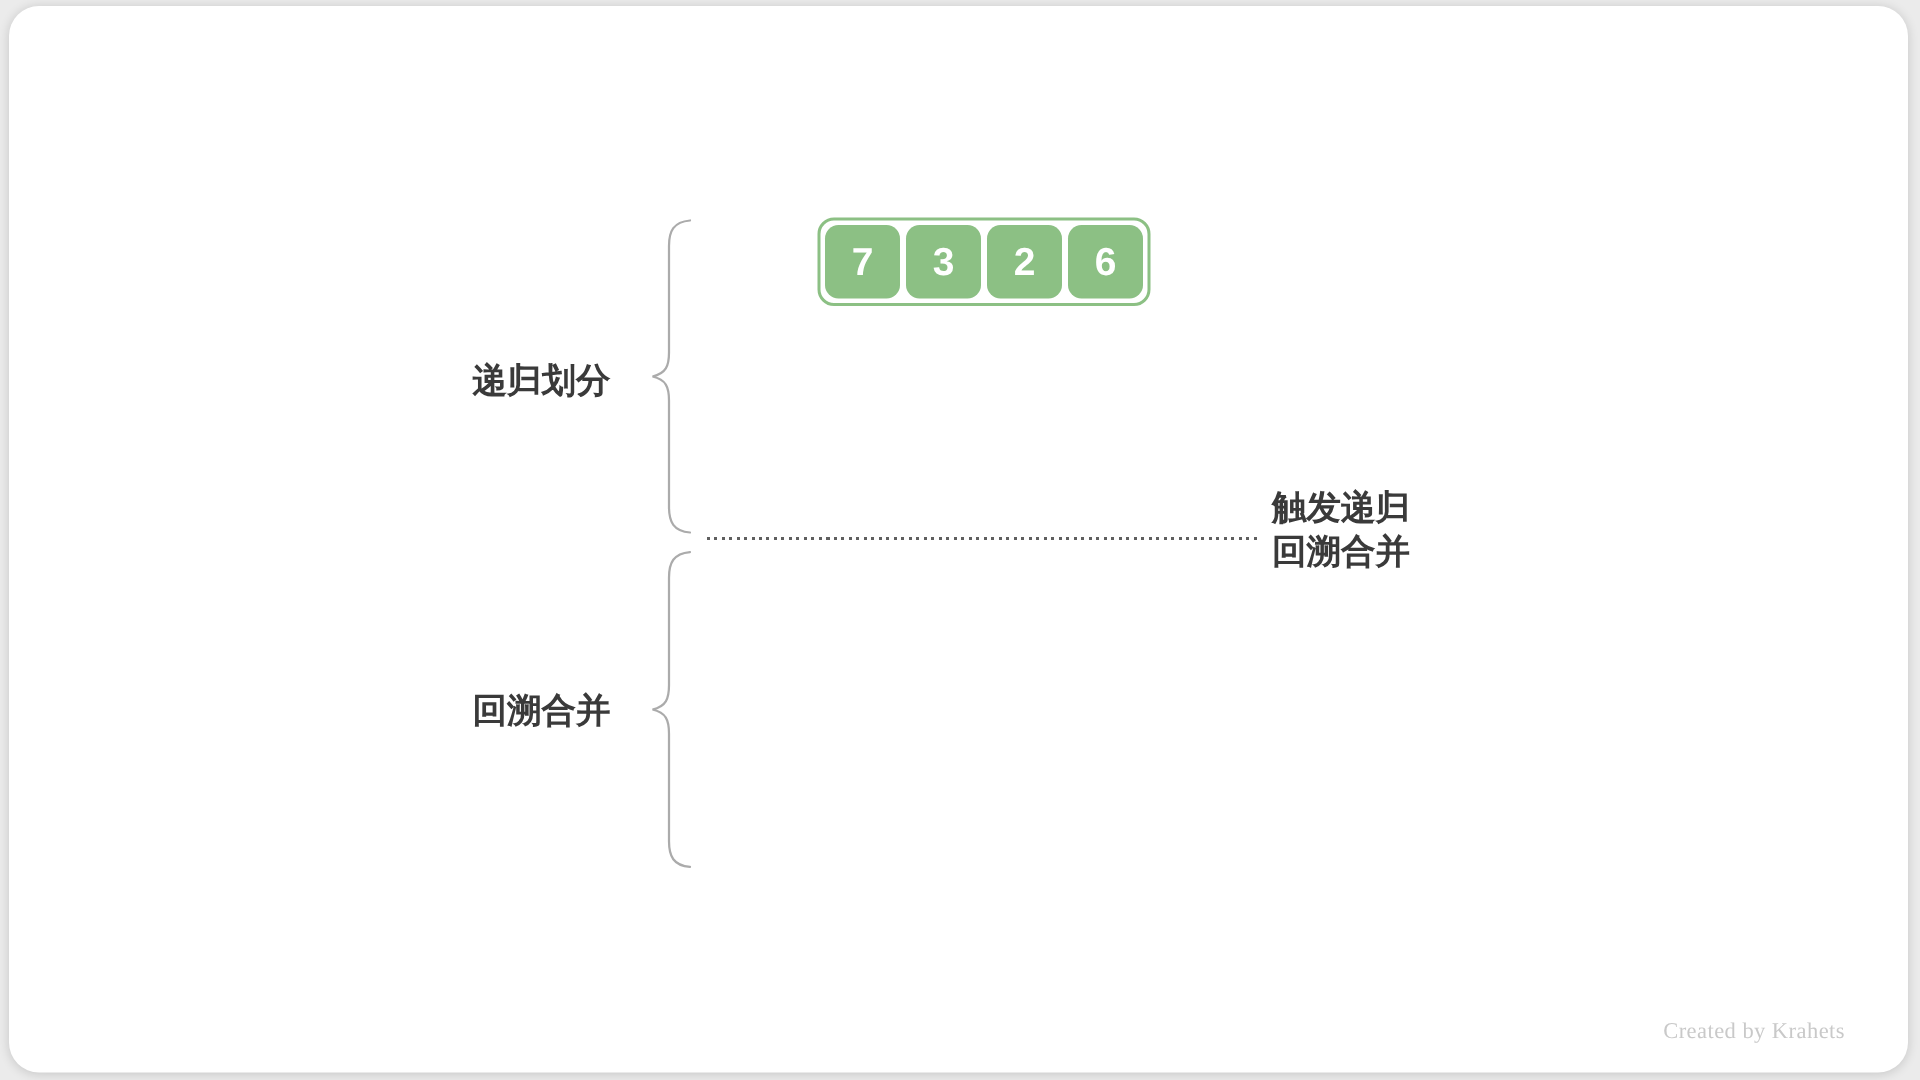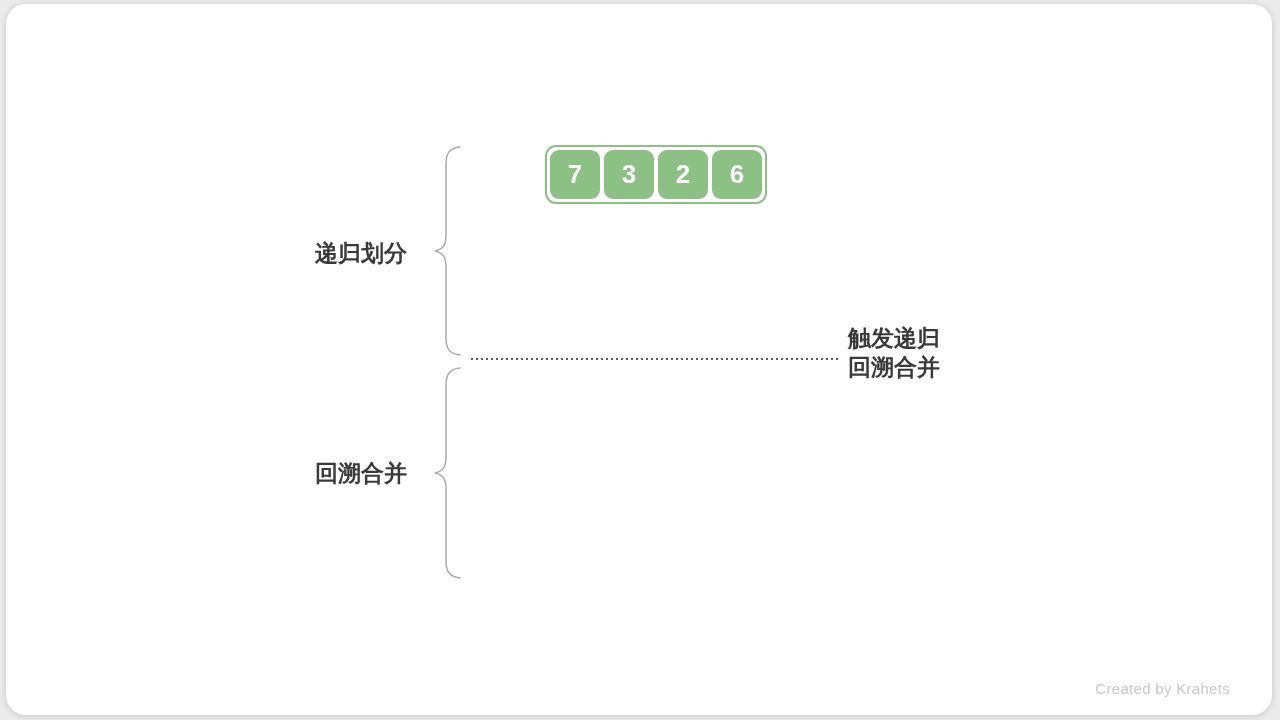--- a/index.html
+++ b/index.html
@@ -84,21 +84,21 @@
     font-weight: bold;
     line-height: 29px;
     white-space: nowrap;
   }
 
   
   .watermark {
     position: absolute;
     right: 42px; top: 676px;
     color: var(--footer, #C9C9C9);
-    font-family: Liberation Sans, sans-serif;
+    font-family: Liberation Serif, serif;
     font-size: 15px;
     letter-spacing: 0.3px;
     text-align: center;
   }
 </style>
 </head>
 <body>
 
 <div class="card">
 

